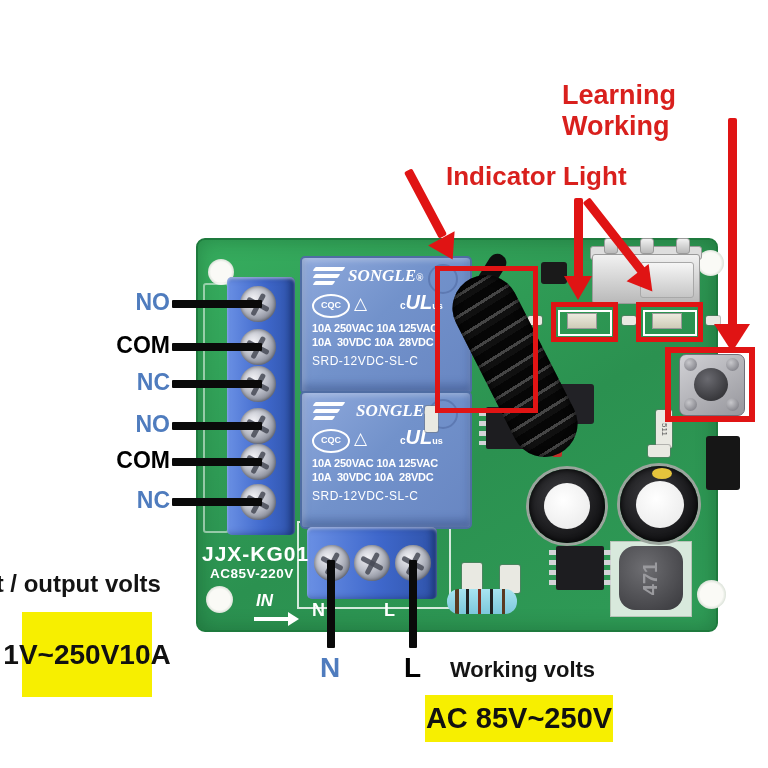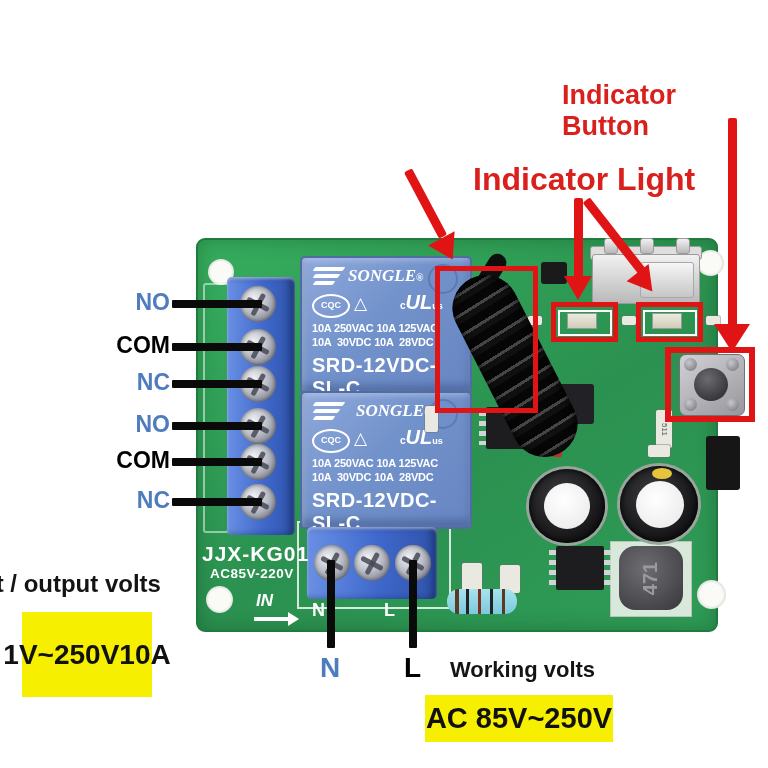--- a/index.html
+++ b/index.html
@@ -37,21 +37,21 @@
   .relay::after{content:"";position:absolute;right:12px;top:6px;width:26px;height:26px;border-radius:50%;
          border:2px solid rgba(70,95,150,.45);}
   .songle{font-family:"Liberation Serif","DejaVu Serif",serif;font-style:italic;font-weight:bold;font-size:17px;}
   .logo-bar{display:block;height:4px;margin-bottom:3px;background:#fff;transform:skewX(-35deg);border-radius:1px;}
   .cqc{width:34px;height:20px;border:2px solid #fff;border-radius:50%;font-size:9px;font-weight:bold;
        line-height:19px;text-align:center;}
   .tri{font-size:17px;font-weight:bold;}
   .ulc{font-size:10px;font-weight:bold;} .ulm{font-size:20px;font-weight:bold;font-style:italic;}
   .ulus{font-size:9px;font-weight:bold;}
   .ratings{font-weight:bold;font-size:11px;line-height:13px;white-space:pre;letter-spacing:-0.2px;}
-  .partno{font-weight:bold;font-size:20px;letter-spacing:0.5px;}
+  .partno{font-weight:normal;font-size:12px;letter-spacing:0.5px;}
   .soic{background:#1d1d20;border-radius:2px;z-index:5;}
   .soic::before,.soic::after{content:"";position:absolute;top:10%;width:7px;height:80%;
        background:repeating-linear-gradient(to bottom,#d4d4d8 0 5px,transparent 5px 10px);}
   .soic::before{left:-7px;} .soic::after{right:-7px;}
   .smd{background:#e9e9e2;border-radius:2px;box-shadow:0 0 0 1px rgba(110,110,110,.45);z-index:4;}
   .silk{color:#fff;font-weight:bold;z-index:6;}
   .cap{border-radius:50%;z-index:5;background:radial-gradient(circle at 42% 38%,#3c3c40,#141416 70%);
        box-shadow:0 0 0 3px #9aa49c, inset 0 0 6px #000;}
   .captop{border-radius:50%;background:radial-gradient(circle at 42% 38%,#ffffff,#ececec 80%,#d8d8d8);z-index:6;}
   .coil{z-index:7;border-radius:33px;
@@ -175,28 +175,28 @@
   <div class="c" style="left:447px;top:589px;width:70px;height:25px;border-radius:12px;z-index:5;background:linear-gradient(90deg,rgba(0,0,0,0) 0 12%,#5a3a20 12% 17%,rgba(0,0,0,0) 17% 27%,#222 27% 32%,rgba(0,0,0,0) 32% 44%,#803020 44% 49%,rgba(0,0,0,0) 49% 61%,#222 61% 66%,rgba(0,0,0,0) 66% 78%,#5a3a20 78% 83%,rgba(0,0,0,0) 83%),linear-gradient(180deg,#a8e4f0,#7cc8dc)"></div>
 
   <div class="c silk" style="left:202px;top:542px;font-size:21px;letter-spacing:1px">JJX-KG01</div>
   <div class="c silk" style="left:210px;top:566px;font-size:13.5px;letter-spacing:0.5px">AC85V-220V</div>
   <div class="c silk" style="left:256px;top:591px;font-size:17px;font-style:italic">IN</div>
   <div class="c" style="left:254px;top:617px;width:34px;height:4px;background:#fff;z-index:6"></div>
   <div class="c" style="left:288px;top:612px;width:0;height:0;border-top:7px solid transparent;border-bottom:7px solid transparent;border-left:11px solid #fff;z-index:6"></div>
   <div class="c silk" style="left:312px;top:600px;font-size:18px">N</div>
   <div class="c silk" style="left:384px;top:600px;font-size:18px">L</div>
 
-  <div class="c callout" style="left:562px;top:80px;font-size:27px;z-index:14">Indicator Button</div>
+  <div class="c callout" style="left:562px;top:80px;font-size:27px;z-index:14">Learning Working</div>
   <div class="c arrow-bar" style="left:728px;top:118px;width:9px;height:208px"></div>
   <div class="c arrow-head" style="left:714px;top:324px;border-left-width:18px;border-right-width:18px;border-top-width:28px"></div>
 
   <div class="c arrow-bar" style="left:421px;top:166px;width:9px;height:75px;transform:rotate(-28deg)"></div>
   <div class="c arrow-head" style="left:432px;top:237px;transform:rotate(-28deg)"></div>
 
-  <div class="c callout" style="left:473px;top:161px;font-size:32px;z-index:14">Indicator Light</div>
+  <div class="c callout" style="left:446px;top:161px;font-size:26px;z-index:14">Indicator Light</div>
   <div class="c arrow-bar" style="left:574px;top:198px;width:9px;height:80px"></div>
   <div class="c arrow-head" style="left:564px;top:276px;border-left-width:14px;border-right-width:14px"></div>
   <div class="c arrow-bar" style="left:611px;top:190px;width:9px;height:95px;transform:rotate(-38deg)"></div>
   <div class="c arrow-head" style="left:631px;top:270px;border-left-width:14px;border-right-width:14px;transform:rotate(-38deg)"></div>
 
   <div class="c redbox" style="left:435px;top:266px;width:93px;height:137px"></div>
   <div class="c redbox" style="left:551px;top:302px;width:57px;height:30px"></div>
   <div class="c redbox" style="left:636px;top:302px;width:57px;height:30px"></div>
   <div class="c redbox" style="left:665px;top:347px;width:78px;height:63px;border-width:6px"></div>
 

